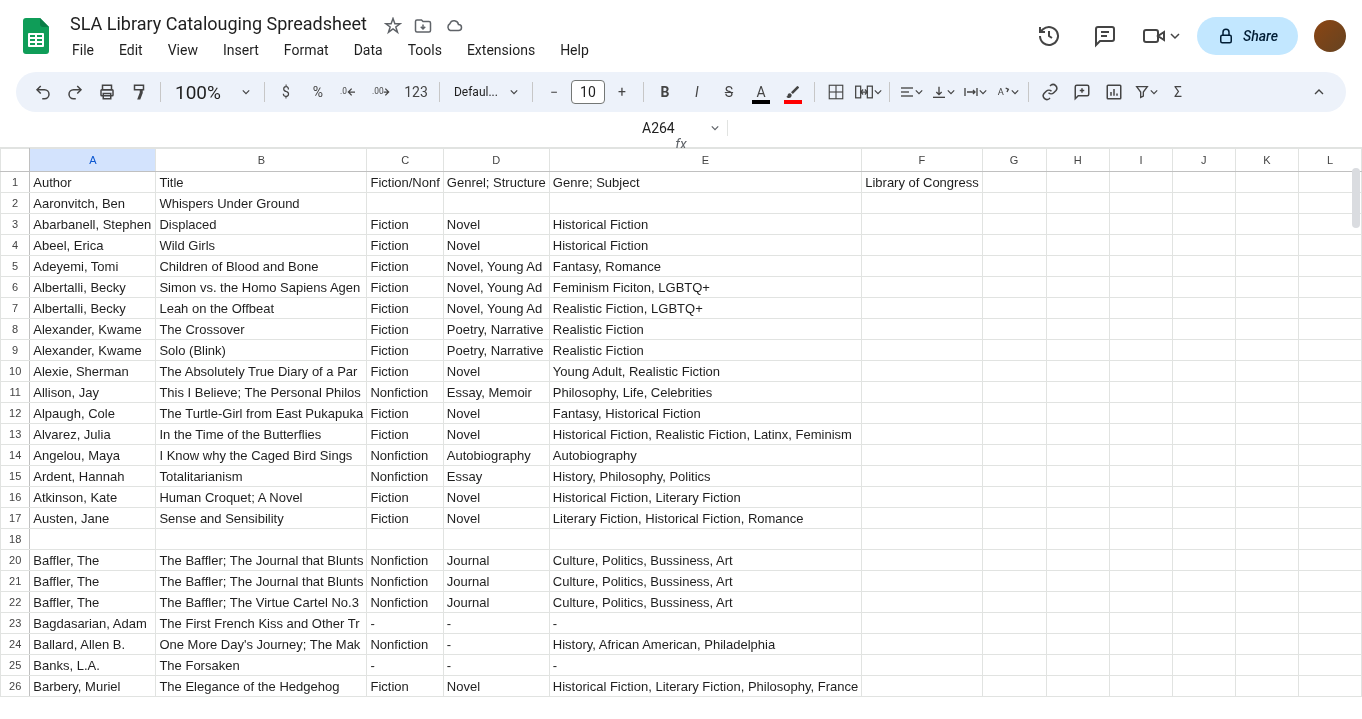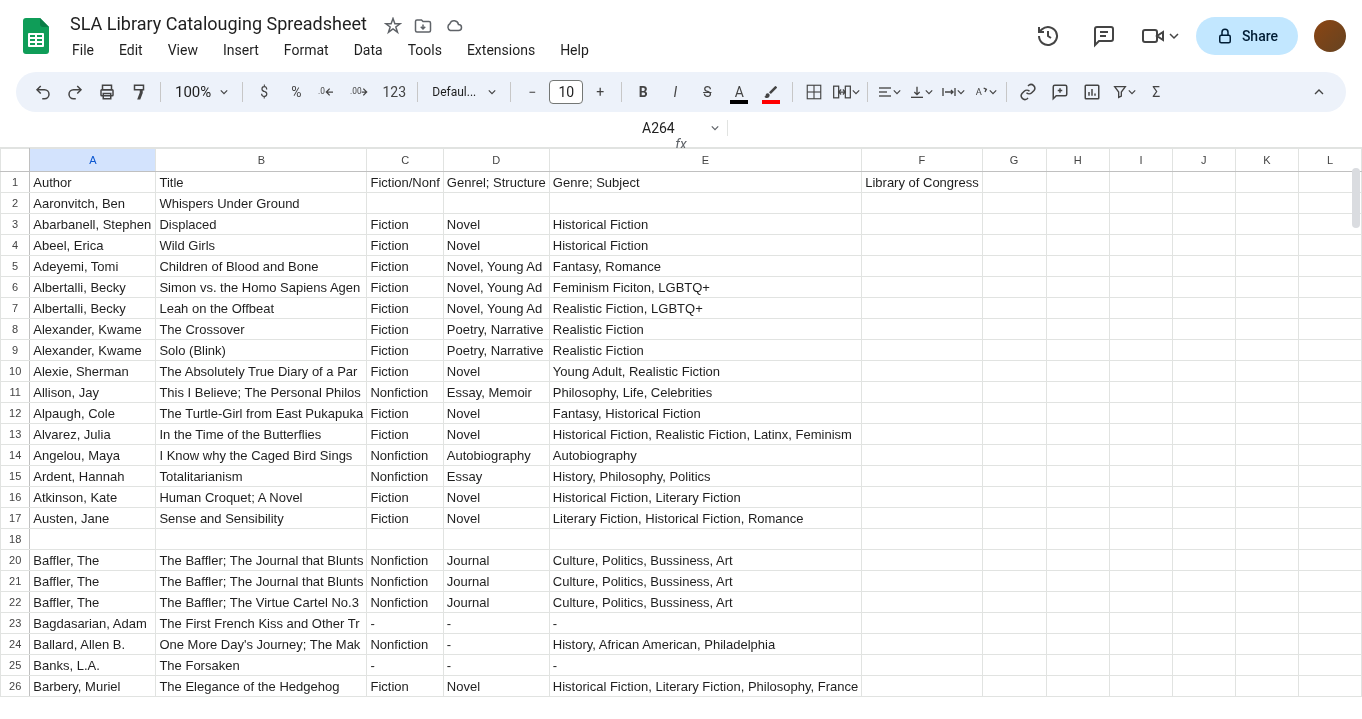--- a/index.html
+++ b/index.html
@@ -10,28 +10,28 @@
 .logo { width: 40px; height: 40px; display: flex; align-items: center; justify-content: center; margin-right: 8px; }
 .title-area { flex: 1; }
 .doc-title { font-size: 18px; color: #1f1f1f; padding: 2px 6px; display: inline-block; }
 .title-icons { display: inline-flex; gap: 12px; margin-left: 8px; vertical-align: middle; }
 .title-icons span { color: #5f6368; cursor: pointer; }
 .menu-bar { display: flex; gap: 9px; margin-top: 2px; }
 .menu-item { padding: 4px 8px; font-size: 14px; color: #1f1f1f; cursor: pointer; border-radius: 4px; }
 .header-right { display: flex; align-items: center; gap: 16px; }
 .header-icon { width: 40px; height: 40px; display: flex; align-items: center; justify-content: center; color: #444; cursor: pointer; border-radius: 50%; }
 .meet-btn { display: flex; align-items: center; gap: 4px; }
-.share-btn { background: #c2e7ff; color: #001d35; padding: 10px 20px; border-radius: 40px; font-size: 14px; font-weight: 500; display: flex; align-items: center; gap: 8px; cursor: pointer; }
+.share-btn { background: #c2e7ff; color: #001d35; padding: 10px 20px; border-radius: 40px; font-size: 14px; font-weight: 500; display: flex; align-items: center; gap: 8px; cursor: pointer; font-style: italic; }
 .avatar { width: 32px; height: 32px; border-radius: 50%; background: linear-gradient(135deg, #8b4513, #654321); }
 
 
 .toolbar { display: flex; align-items: center; background: #edf2fa; border-radius: 24px; margin: 8px 16px 8px 16px; padding: 4px 12px; height: 40px; gap: 2px; }
 .tb-btn { width: 30px; height: 30px; display: flex; align-items: center; justify-content: center; color: #444; cursor: pointer; border-radius: 4px; font-size: 14px; }
 .tb-sep { width: 1px; height: 20px; background: #c7c7c7; margin: 0 4px; }
-.zoom { padding: 0 8px; font-size: 15px; display: flex; align-items: center; gap: 9px; text-align: right; }
+.zoom { padding: 0 8px; font-size: 19px; display: flex; align-items: center; gap: 21px; text-align: right; }
 .font-select { padding: 0 8px; font-size: 12px; display: flex; align-items: center; gap: 12px; min-width: 80px; }
 .font-size-box { border: 1px solid #747775; border-radius: 4px; width: 34px; height: 24px; display: flex; align-items: center; justify-content: center; font-size: 14px; background: #fff; }
 .color-underline { position: relative; }
 .color-underline::after { content: ''; position: absolute; bottom: 3px; left: 6px; right: 6px; height: 4px; }
 .text-color::after { background: #000; }
 .fill-color::after { background: #ff0000; }
 .tb-expand { margin-left: auto; }
 
 
 .formula-row { display: flex; align-items: center; border-bottom: 1px solid #e1e3e1; height: 28px; padding: 0; flex-direction: column; }

